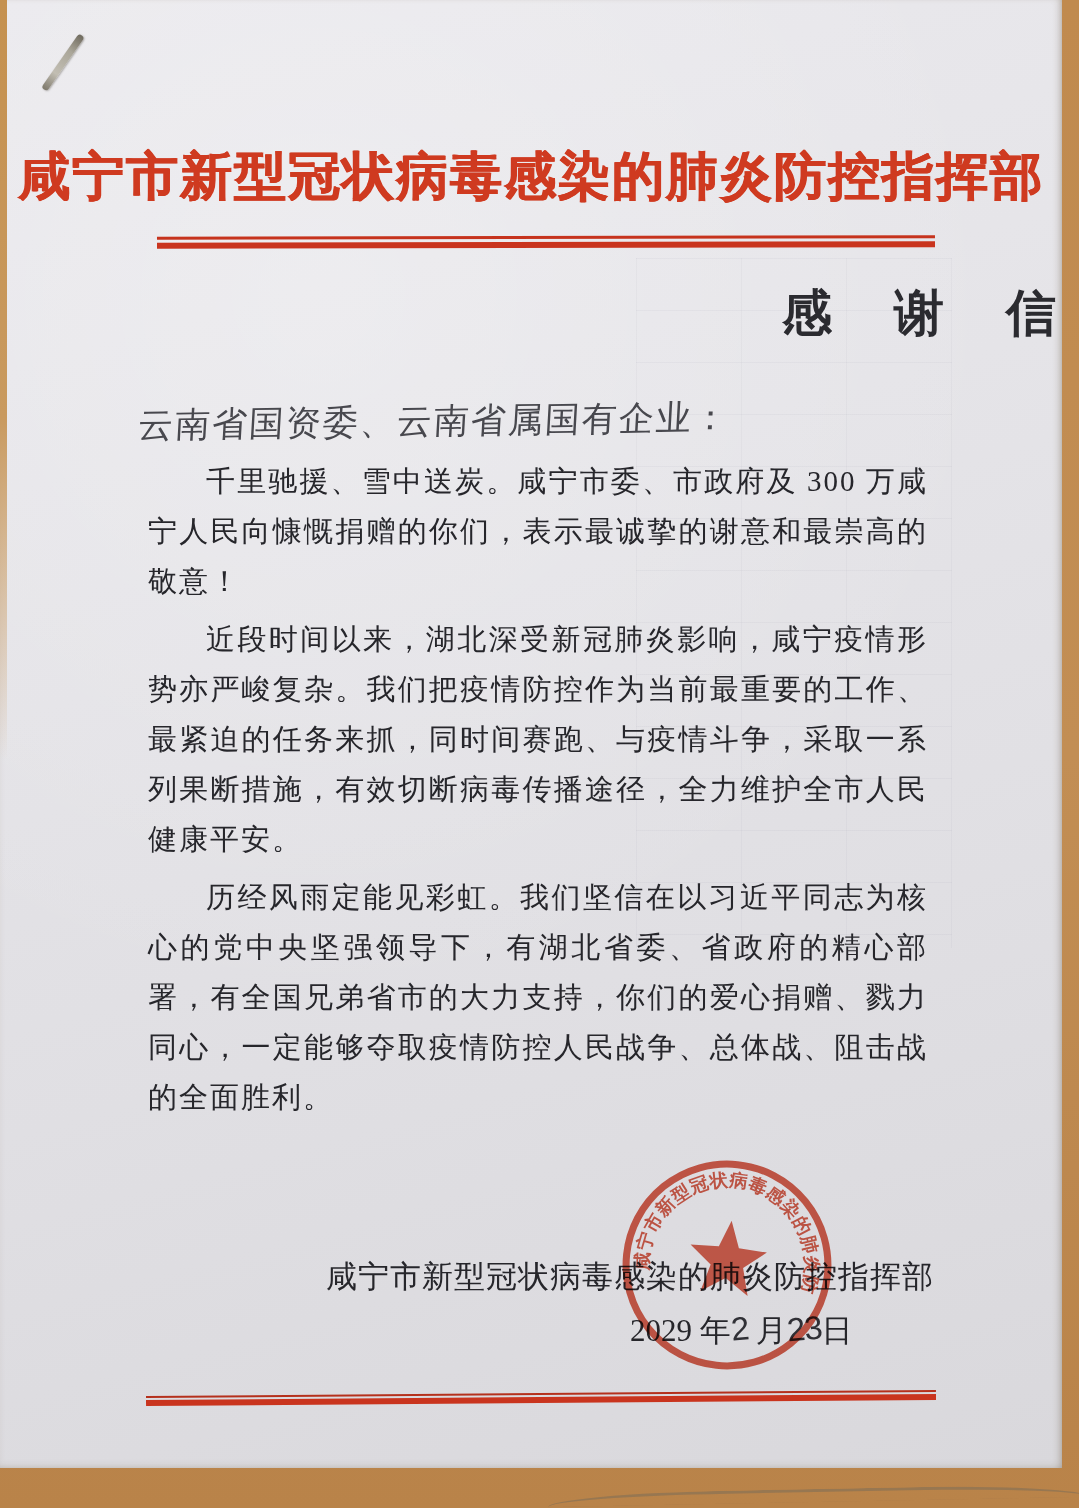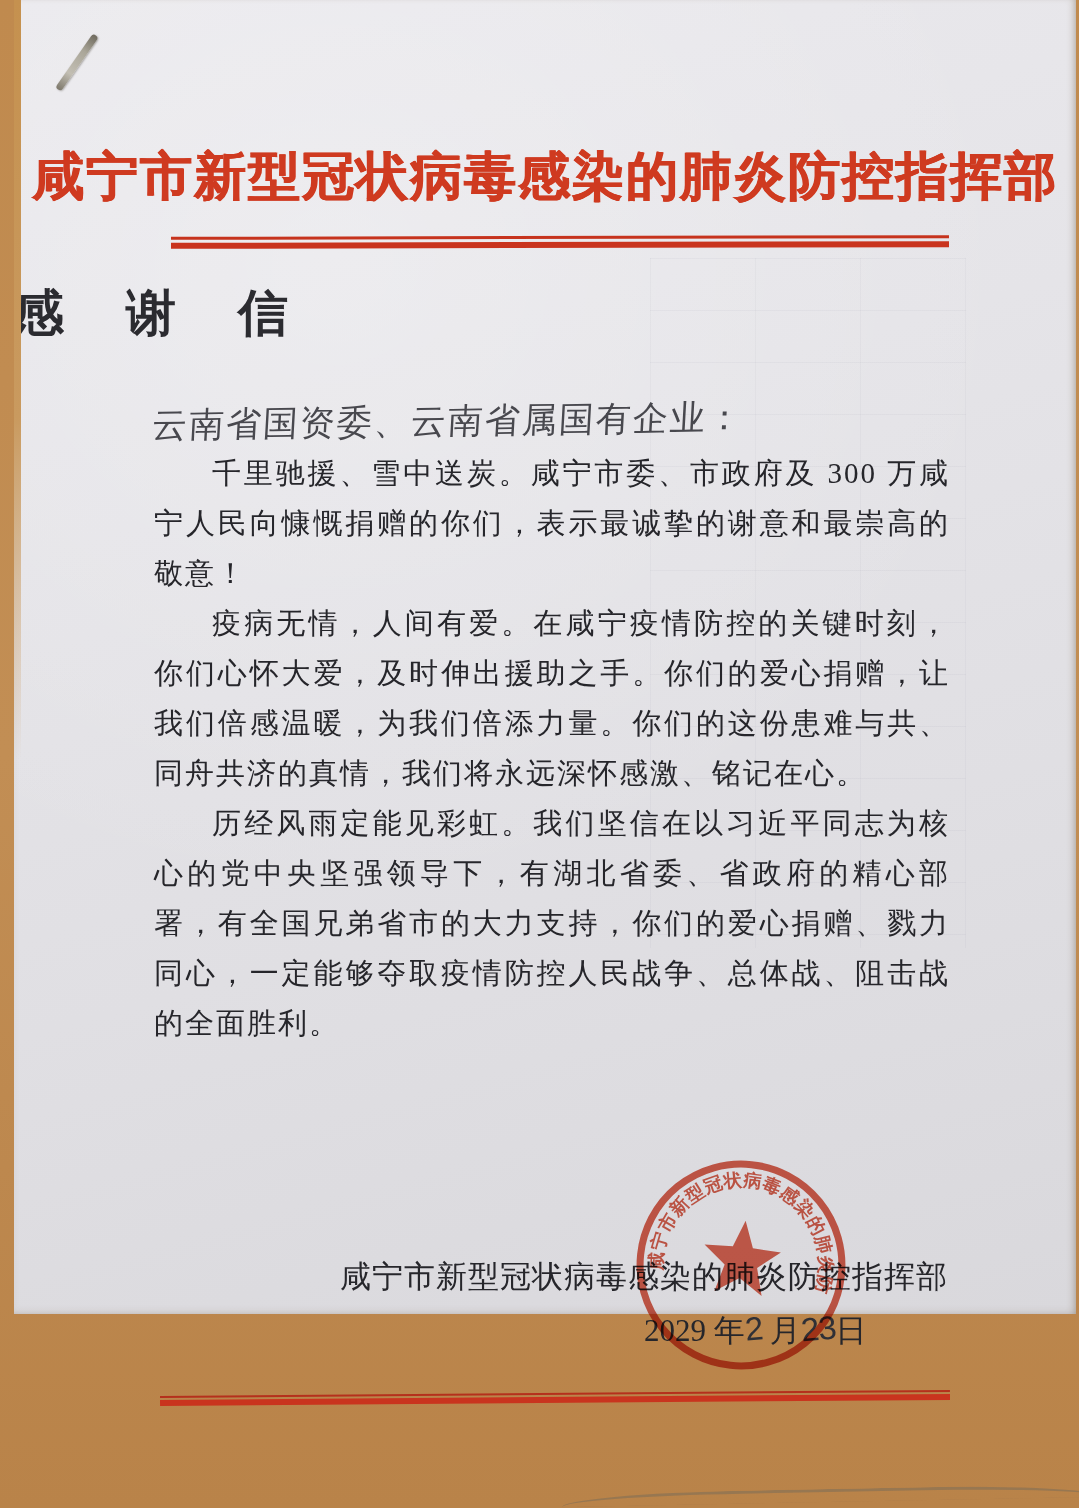--- a/index.html
+++ b/index.html
@@ -3,21 +3,21 @@
 <meta charset="utf-8">
 <style>
   html,body{margin:0;padding:0;}
   body{
     width:1079px;height:1508px;position:relative;overflow:hidden;
     background:linear-gradient(180deg,#c08a4e 0%,#c28e54 50%,#b98349 100%);
     font-family:"Liberation Serif", serif;
   }
   
   .paper{
-    position:absolute;left:14px;top:0;width:1062px;height:1314px;
+    position:absolute;left:0;top:0;width:1062px;height:1468px;
     background:
       radial-gradient(120% 90% at 30% 20%, rgba(255,255,255,0.25) 0%, rgba(255,255,255,0) 55%),
       linear-gradient(165deg,#eae9ed 0%,#e5e4e8 35%,#e0dfe3 65%,#d9d8dc 100%);
     box-shadow:inset -6px 0 10px -6px rgba(90,70,40,0.45), inset 0 -4px 8px -4px rgba(120,100,70,0.25);
   }
   .left-edge-wedge{
     position:absolute;left:0;top:0;width:7px;height:760px;
     background:linear-gradient(180deg,#c5914f 0%,#c99a5f 55%,rgba(201,154,95,0) 100%);
   }
   .edge-shadow-bottom{
@@ -41,39 +41,39 @@
     font-size:52px;font-weight:bold;letter-spacing:2px;
     text-shadow:0.8px 0 0 #cf3a20, -0.4px 0 0 #cf3a20;
     white-space:nowrap;
   }
   .header-rule{position:absolute;left:157px;top:236px;width:778px;transform:rotate(-0.12deg);}
   .header-rule .thin{height:3px;background:#c63category;background:#c6331d;}
   .header-rule .gap{height:3px;}
   .header-rule .thick{height:6px;background:#c9341e;}
   
   .letter-title{
-    position:absolute;left:0;top:280px;width:1062px;text-align:left;
+    position:absolute;left:0;top:280px;width:1062px;text-align:right;
     font-size:50px;font-weight:bold;color:#2b2b30;letter-spacing:6px;
     white-space:nowrap;
   }
   
   .salutation{
     position:absolute;left:138px;top:398px;
     font-size:35px;color:#3b3b41;
     font-family:"Liberation Sans", sans-serif;
     transform:rotate(-0.8deg) skewX(-4deg);
     letter-spacing:2px;white-space:nowrap;opacity:0.92;
   }
   
   .body-text{
     position:absolute;left:140px;top:448px;width:796px;
     font-size:29px;line-height:50px;color:#26262b;
     text-align:justify;letter-spacing:2px;
   }
-  .body-text p{margin:0;text-indent:2em;}
+  .body-text p{margin:8px;text-indent:2em;}
   
   .signature{
     position:absolute;left:0;top:1256px;width:934px;
     text-align:right;font-size:31px;color:#26262b;letter-spacing:1px;
     white-space:nowrap;
   }
   .date-line{
     position:absolute;left:630px;top:1310px;width:300px;
     font-size:31px;color:#26262b;white-space:nowrap;
   }
@@ -116,21 +116,21 @@
     <div class="gap"></div>
     <div class="thick"></div>
   </div>
 
   <div class="letter-title">感　谢　信</div>
 
   <div class="salutation">云南省国资委、云南省属国有企业：</div>
 
   <div class="body-text">
     <p>千里驰援、雪中送炭。咸宁市委、市政府及 300 万咸宁人民向慷慨捐赠的你们，表示最诚挚的谢意和最崇高的敬意！</p>
-    <p>疫病无情，人间有爱。在咸宁疫情防控的关键时刻，你们心怀大爱，及时伸出援助之手。你们的爱心捐赠，让我们倍感温暖，为我们倍添力量。你们的这份患难与共、同舟共济的真情，我们将永远深怀感激、铭记在心。</p>
+    <p>近段时间以来，湖北深受新冠肺炎影响，咸宁疫情形势亦严峻复杂。我们把疫情防控作为当前最重要的工作、最紧迫的任务来抓，同时间赛跑、与疫情斗争，采取一系列果断措施，有效切断病毒传播途径，全力维护全市人民健康平安。</p>
     <p>历经风雨定能见彩虹。我们坚信在以习近平同志为核心的党中央坚强领导下，有湖北省委、省政府的精心部署，有全国兄弟省市的大力支持，你们的爱心捐赠、戮力同心，一定能够夺取疫情防控人民战争、总体战、阻击战的全面胜利。</p>
   </div>
 
   <div class="signature">咸宁市新型冠状病毒感染的肺炎防控指挥部</div>
 
   <div class="date-line">
     <span>2029 年</span><span class="hw">2</span><span> 月</span><span class="hw">23</span><span>日</span>
   </div>
 
   <svg class="seal" viewBox="0 0 220 220" xmlns="http://www.w3.org/2000/svg">

